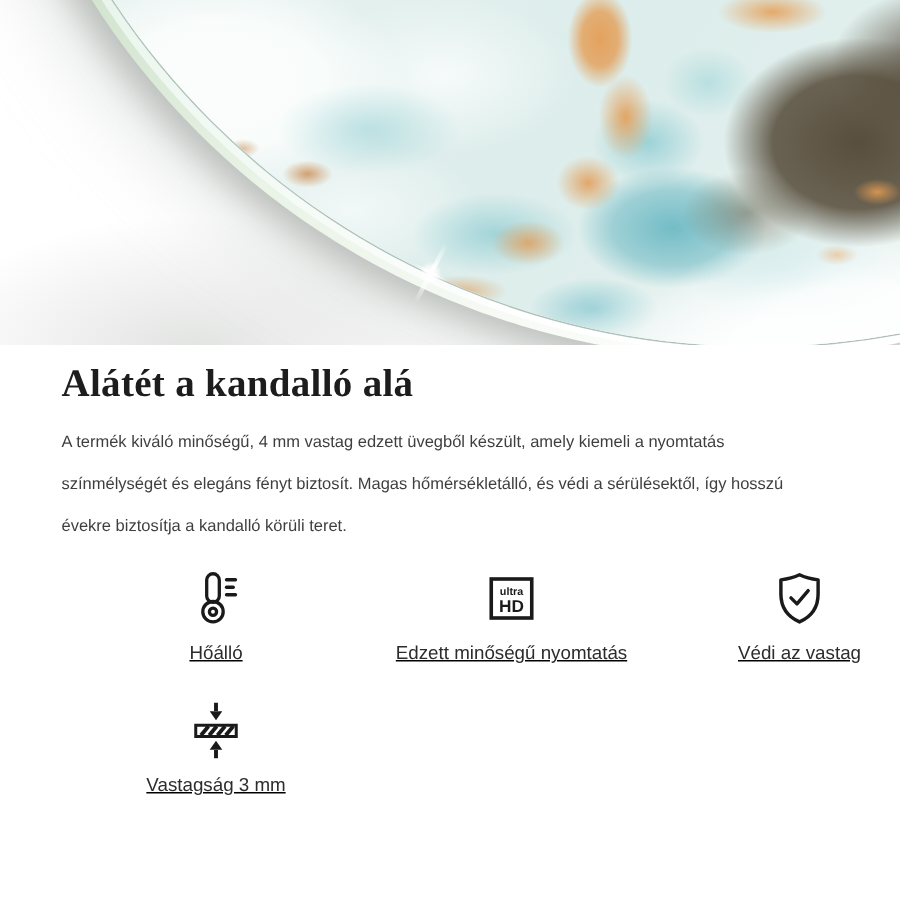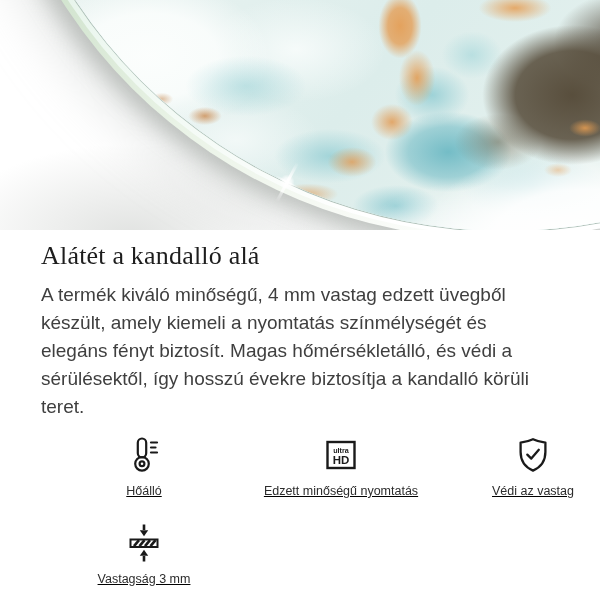--- a/index.html
+++ b/index.html
@@ -53,23 +53,23 @@
   .sparkle { position:absolute; left:264px; top:159px; width:46px; height:46px; }
   .sparkle::before, .sparkle::after { content:""; position:absolute; left:50%; top:50%;
       background:linear-gradient(to right, rgba(255,255,255,0), rgba(255,255,255,.98) 45%, rgba(255,255,255,.98) 55%, rgba(255,255,255,0)); }
   .sparkle::before { width:44px; height:2.5px; transform:translate(-50%,-50%) rotate(-62deg); }
   .sparkle::after  { width:26px; height:2px;   transform:translate(-50%,-50%) rotate(28deg); }
   .sparkle-glow { position:absolute; left:50%; top:50%; width:15px; height:15px; transform:translate(-50%,-50%);
       background:radial-gradient(circle, #ffffff 0%, rgba(255,255,255,.7) 40%, rgba(255,255,255,0) 72%); }
 
   
   .content { padding:7px 41px 0; }
-  .title { font-family:"Liberation Serif", serif; font-weight:400; color:#1d1d1d;
+  .title { font-family:"Liberation Serif", serif; font-weight:700; color:#1d1d1d;
            font-size:26px; line-height:38px; letter-spacing:.2px; }
-  .desc { margin-top:6px; max-width:506px; font-size:19px; line-height:28px; color:#3f3f3f; }
+  .desc { margin-top:6px; max-width:506px; font-size:11px; line-height:28px; color:#3f3f3f; }
 
   
   .features { margin:12px 30px 0 28px; display:grid;
               grid-template-columns:150px 244px 140px; row-gap:22px; }
   .feature { display:flex; flex-direction:column; align-items:center;text-decoration:underline; }
   .feature-icon { height:44px; display:flex; align-items:center; justify-content:center; }
   .feature-icon svg { display:block; }
   .feature-label { margin-top:7px; font-size:12.5px; line-height:15px; color:#2c2c2c; text-align:right; }
   svg text { font-family:"Liberation Sans", sans-serif; }
 </style>

